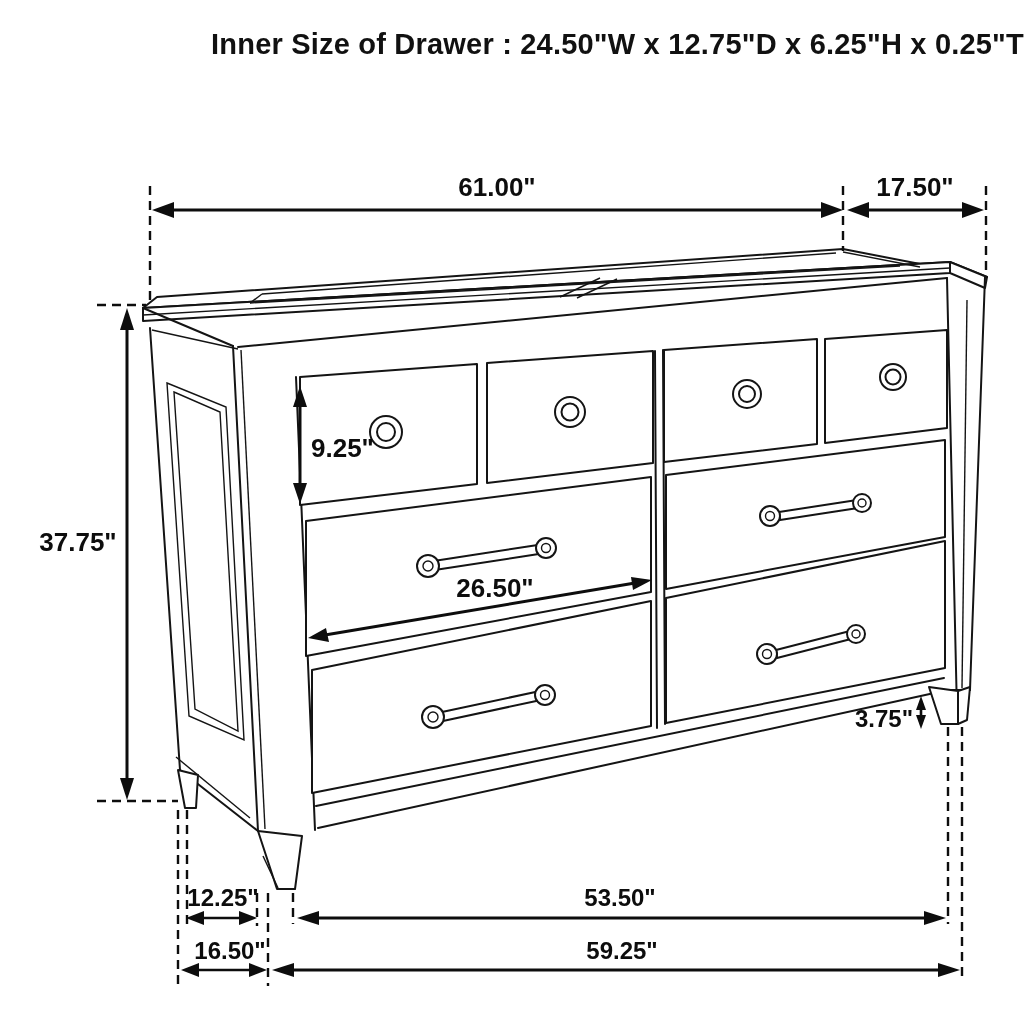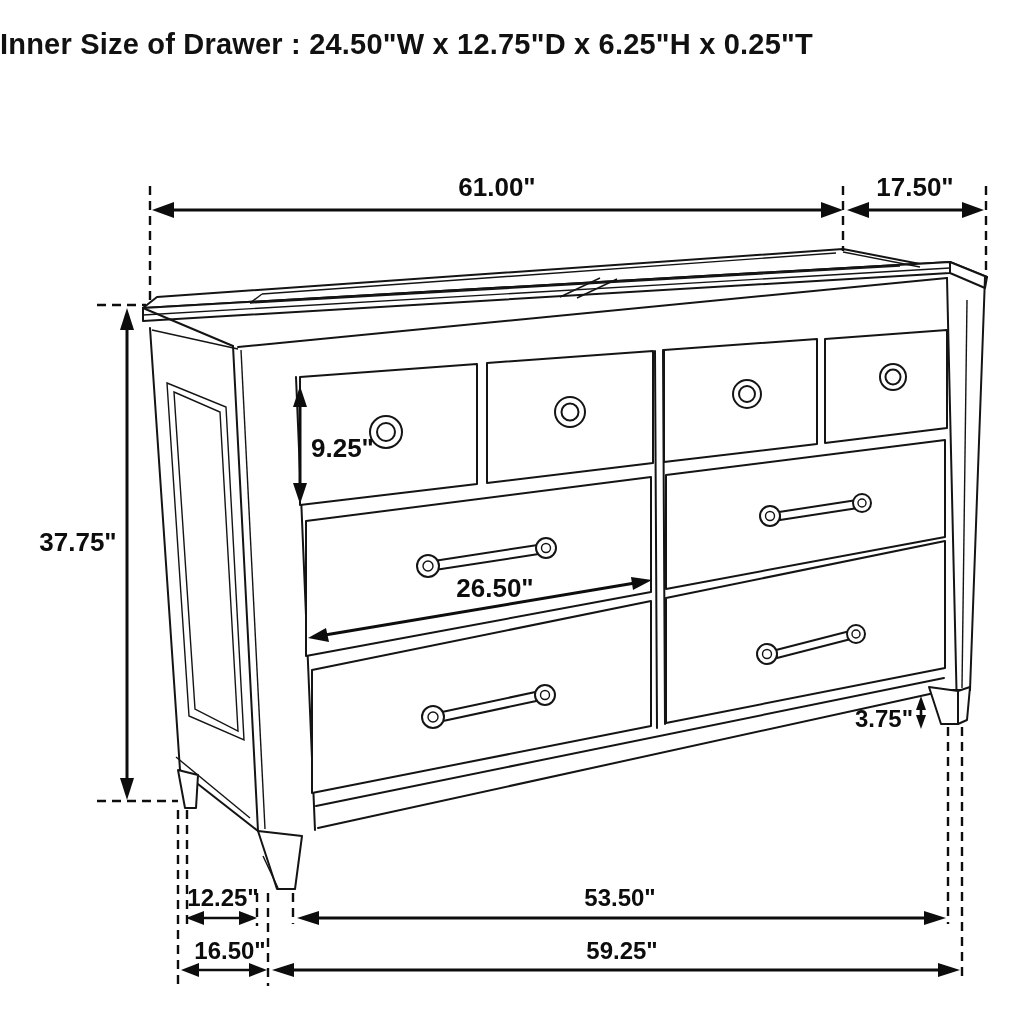--- a/index.html
+++ b/index.html
@@ -1,18 +1,18 @@
 <!DOCTYPE html>
 <html><head>
 <meta charset="utf-8">
 <style>
   html,body{margin:0;padding:0;background:#ffffff;}
   .stage{position:relative;width:1024px;height:1024px;background:#ffffff;overflow:hidden;
          font-family:"Liberation Sans",sans-serif;}
-  .title{position:absolute;left:0;top:28px;width:1024px;text-align:left;
+  .title{position:absolute;left:0;top:28px;width:1024px;text-align:right;
          font-size:29px;font-weight:700;color:#111;letter-spacing:0.2px;}
   svg{position:absolute;left:0;top:0;}
   .ln{stroke:#141414;stroke-width:2;fill:none;stroke-linejoin:round;stroke-linecap:round;}
   .fw{stroke:#141414;stroke-width:2;fill:#ffffff;stroke-linejoin:round;}
   .thin{stroke:#141414;stroke-width:1.4;fill:none;}
   .dim{stroke:#0d0d0d;stroke-width:3;fill:none;}
   .dimthin{stroke:#0d0d0d;stroke-width:2.6;fill:none;}
   .dash{stroke:#0d0d0d;stroke-width:2.4;fill:none;stroke-dasharray:9 6;}
   .head{fill:#0d0d0d;stroke:none;}
   text{font-family:"Liberation Sans",sans-serif;font-weight:700;fill:#0d0d0d;}

